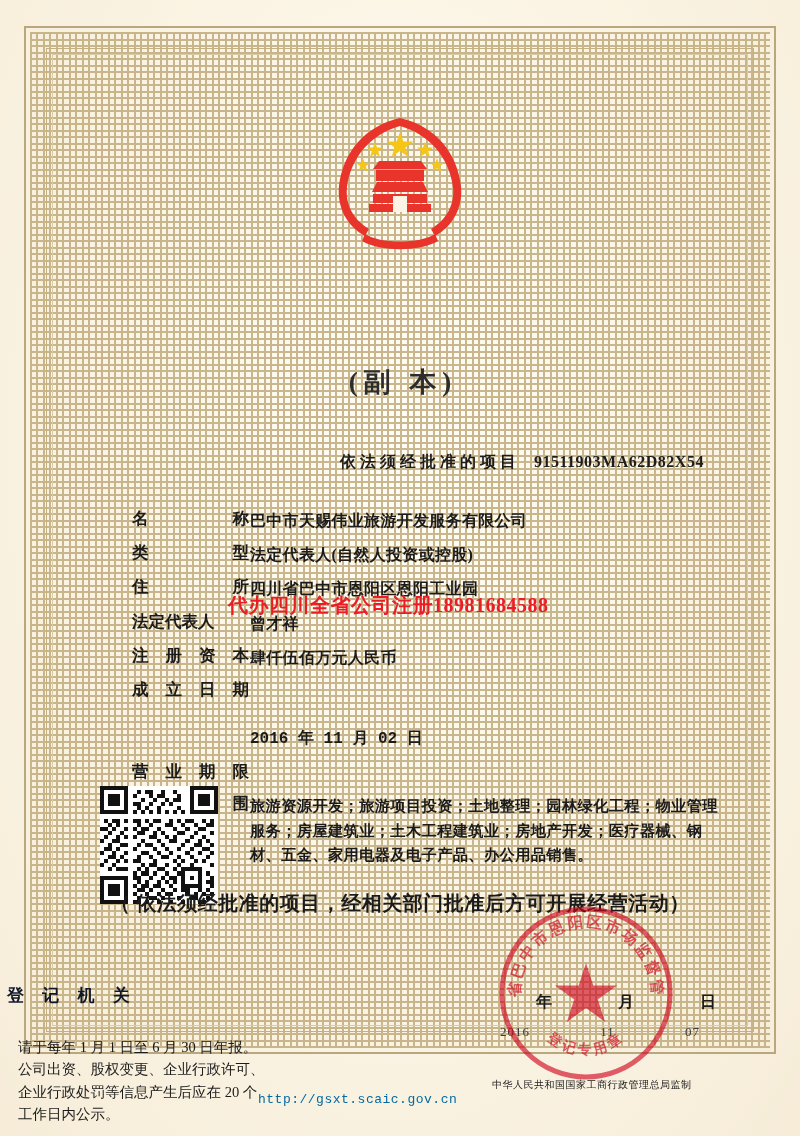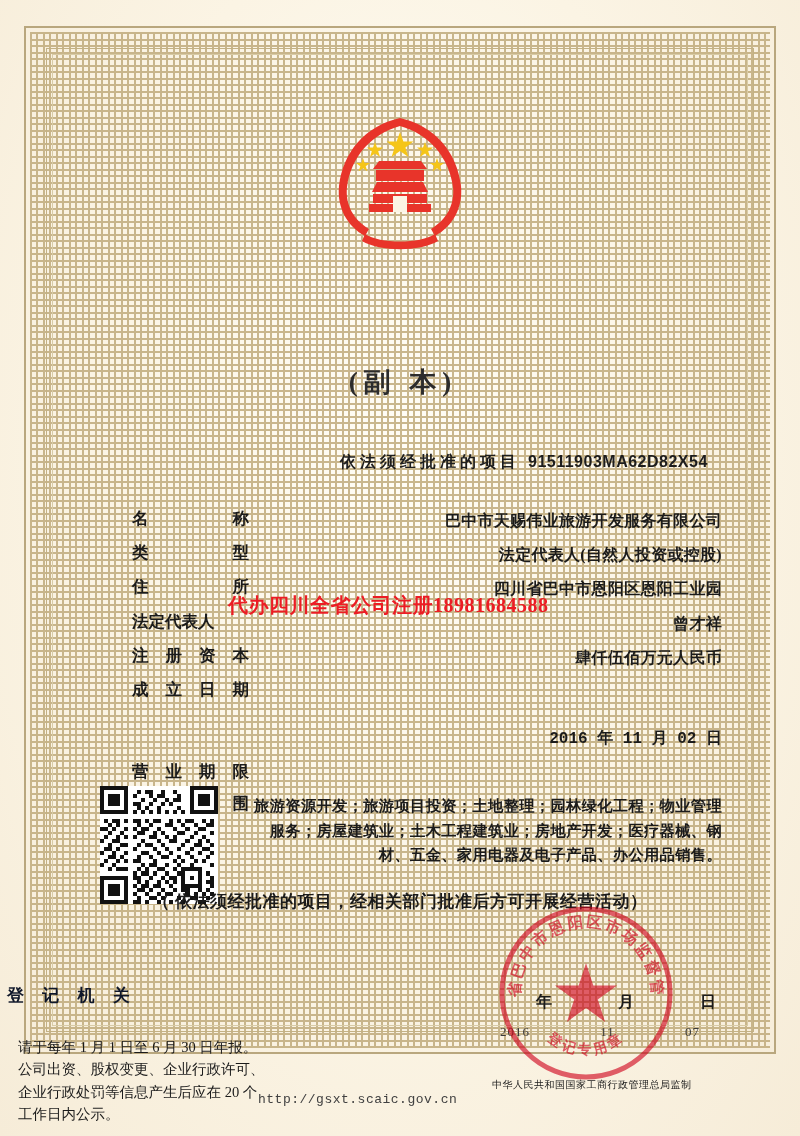--- a/index.html
+++ b/index.html
@@ -116,23 +116,23 @@
     font-family: "Liberation Serif", serif;
     font-size: 16px;
     font-weight: bold;
     color: #1d1d1d;
     letter-spacing: 1px;
   }
   .credit-code .label {
     letter-spacing: 4px;
   }
   .credit-code .value {
-    font-family: Liberation Sans, sans-serif;
+    font-family: Liberation Serif, serif;
     letter-spacing: 0.5px;
-    margin-left: 8px;
+    margin-left: 14px;
   }
 
   
   .fields {
     position: absolute;
     left: 132px;
     top: 508px;
     width: 590px;
   }
   .row {
@@ -156,41 +156,40 @@
   }
   .row .val {
     flex: 1;
     font-family: "Liberation Serif", serif;
     font-size: 16px;
     font-weight: bold;
     color: #1b1b1b;
     line-height: 1.45;
     letter-spacing: 0.3px;
     padding-top: 1px;
-    text-align: right;
   }
   .row .val.mono {
     font-family: "Liberation Mono", "Liberation Serif", monospace;
     font-weight: bold;
     letter-spacing: 0;
     margin-top: 48px;
   }
   .row.scope .val {
     line-height: 1.6;
     font-size: 15.3px;
   }
 
   .note {
     position: absolute;
     left: 0;
     right: 0;
     top: 890px;
     text-align: center;
     font-family: "Liberation Serif", serif;
-    font-size: 17px;
+    font-size: 20px;
     font-weight: bold;
     color: #1b1b1b;
     letter-spacing: 0.5px;
   }
   .registry {
     position: absolute;
     left: 0;
     right: 0;
     top: 984px;
     text-align: left;
@@ -272,21 +271,21 @@
     color: #1b1b1b;
     line-height: 1.55;
   }
 
   .gsxt-url {
     position: absolute;
     left: 258px;
     top: 1092px;
     font-family: "Liberation Mono", monospace;
     font-size: 13px;
-    color: #404040;
+    color: #0369a1;
     letter-spacing: 0.5px;
   }
   .footer-authority {
     position: absolute;
     left: 492px;
     top: 1078px;
     font-family: "Liberation Serif", serif;
     font-size: 10px;
     color: #1b1b1b;
     letter-spacing: 0.5px;

